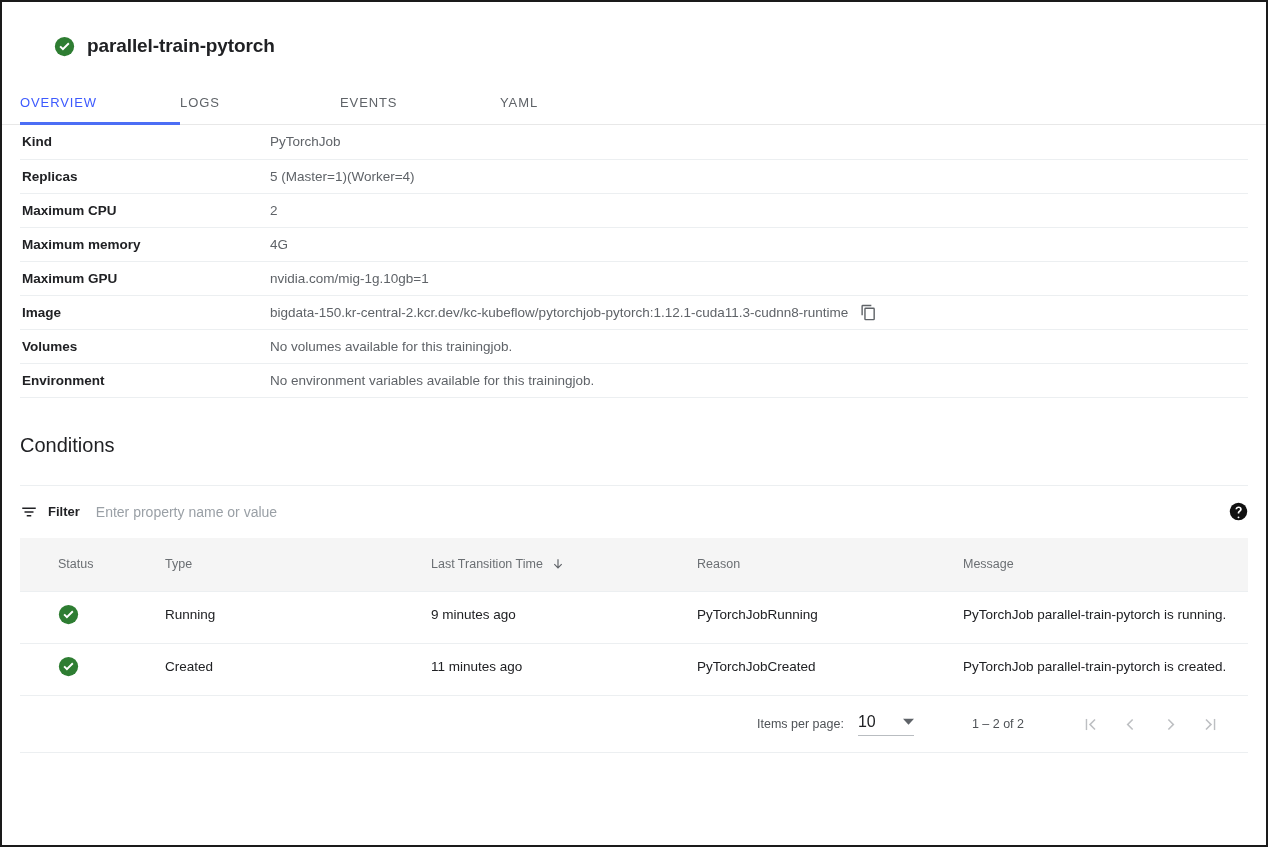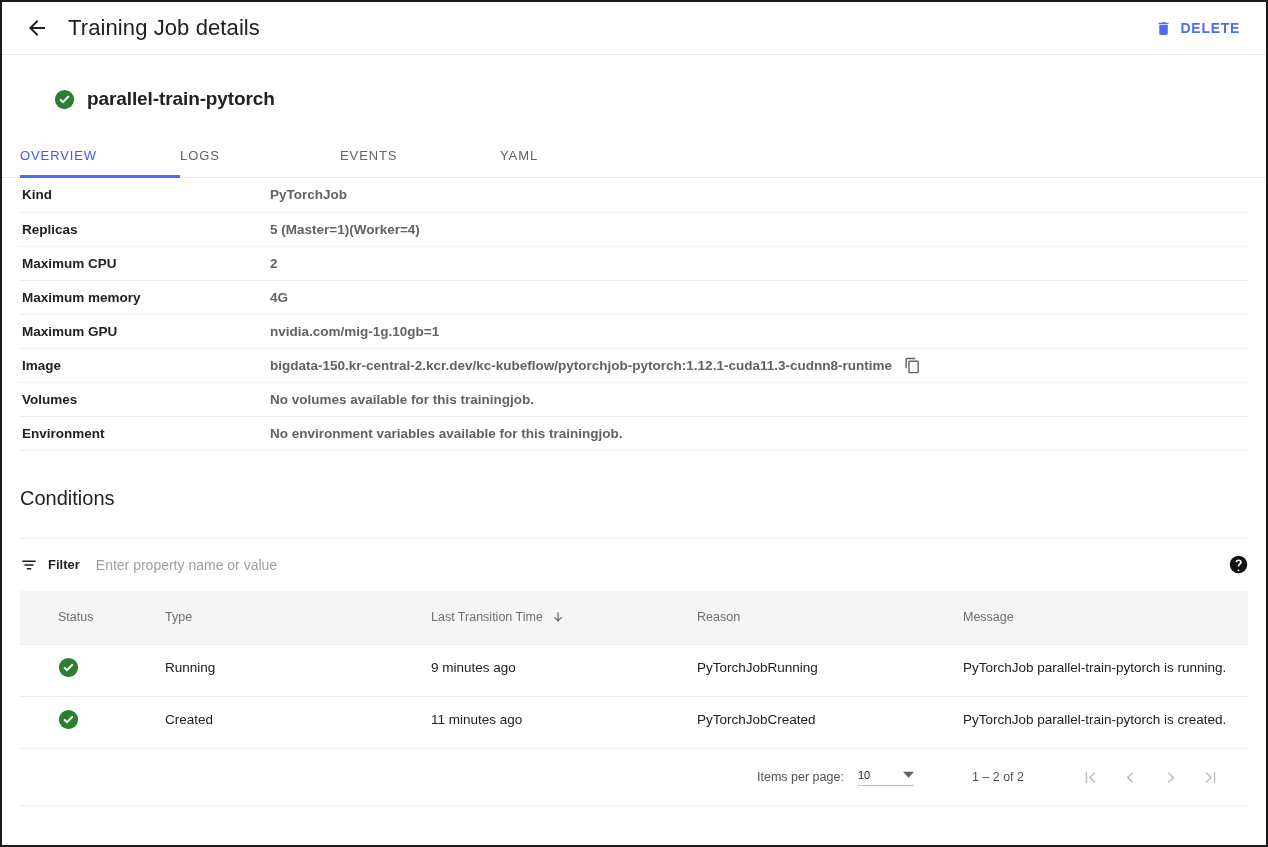--- a/index.html
+++ b/index.html
@@ -106,21 +106,20 @@
   .detail-table {
     margin: 0 18px;
     border-collapse: collapse;
     width: calc(100% - 36px);
   }
   .detail-table tr { border-bottom: 1px solid #eceff1; }
   .detail-table td {
     padding: 0;
     vertical-align: middle;
     height: 34px;
-    font-weight: bold;
   }
   td.d-label {
     width: 250px;
     font-size: 13.5px;
     font-weight: bold;
     color: #202124;
     padding-left: 2px;
   }
   td.d-value {
     font-size: 13.5px;
@@ -220,21 +219,21 @@
   .pg-select {
     display: inline-flex;
     align-items: center;
     justify-content: space-between;
     width: 56px;
     margin-left: 14px;
     border-bottom: 1px solid #b9bdc1;
     padding-bottom: 4px;
     cursor: pointer;
   }
-  .pg-select-value { font-size: 11px; color: #202124; }
+  .pg-select-value { font-size: 16px; color: #202124; }
   .pg-range {
     font-size: 12.5px;
     color: #4f5357;
     margin-left: 58px;
     margin-right: 46px;
   }
   .pg-btn {
     width: 40px;
     height: 40px;
     display: inline-flex;
@@ -246,37 +245,20 @@
   .bottom-rule {
     margin: 0 18px;
     border-top: 1px solid #eceff1;
   }
 </style>
 </head>
 <body>
 
 <div id="page">
 
-  <div class="topbar">
-    <span class="back-arrow">
-      <svg width="24" height="24" viewBox="0 0 24 24" aria-hidden="true">
-        <path d="M20 11H7.8l5.6-5.6L12 4l-8 8 8 8 1.4-1.4L7.8 13H20z" fill="#202124"></path>
-      </svg>
-    </span>
-    <span class="page-title">Training Job details</span>
-    <span class="spacer"></span>
-    <button class="delete-btn">
-      <span style="line-height:0;">
-        <svg width="17" height="17" viewBox="0 0 24 24" aria-hidden="true">
-          <path d="M6 19c0 1.1.9 2 2 2h8c1.1 0 2-.9 2-2V7H6v12zM19 4h-3.5l-1-1h-5l-1 1H5v2h14V4z" fill="#4c6ef5"></path>
-        </svg>
-      </span>
-      <span>DELETE</span>
-    </button>
-  </div>
 
   <div class="job-head">
     <span class="status-dot">
       <svg width="21" height="21" viewBox="0 0 24 24" aria-hidden="true">
         <circle cx="12" cy="12" r="11" fill="#2e7d32"></circle>
         <path d="M10.2 16.5l-4-4 1.5-1.5 2.5 2.5 6-6 1.5 1.5z" fill="#ffffff"></path>
       </svg>
     </span>
     <span class="job-name">parallel-train-pytorch</span>
   </div>

